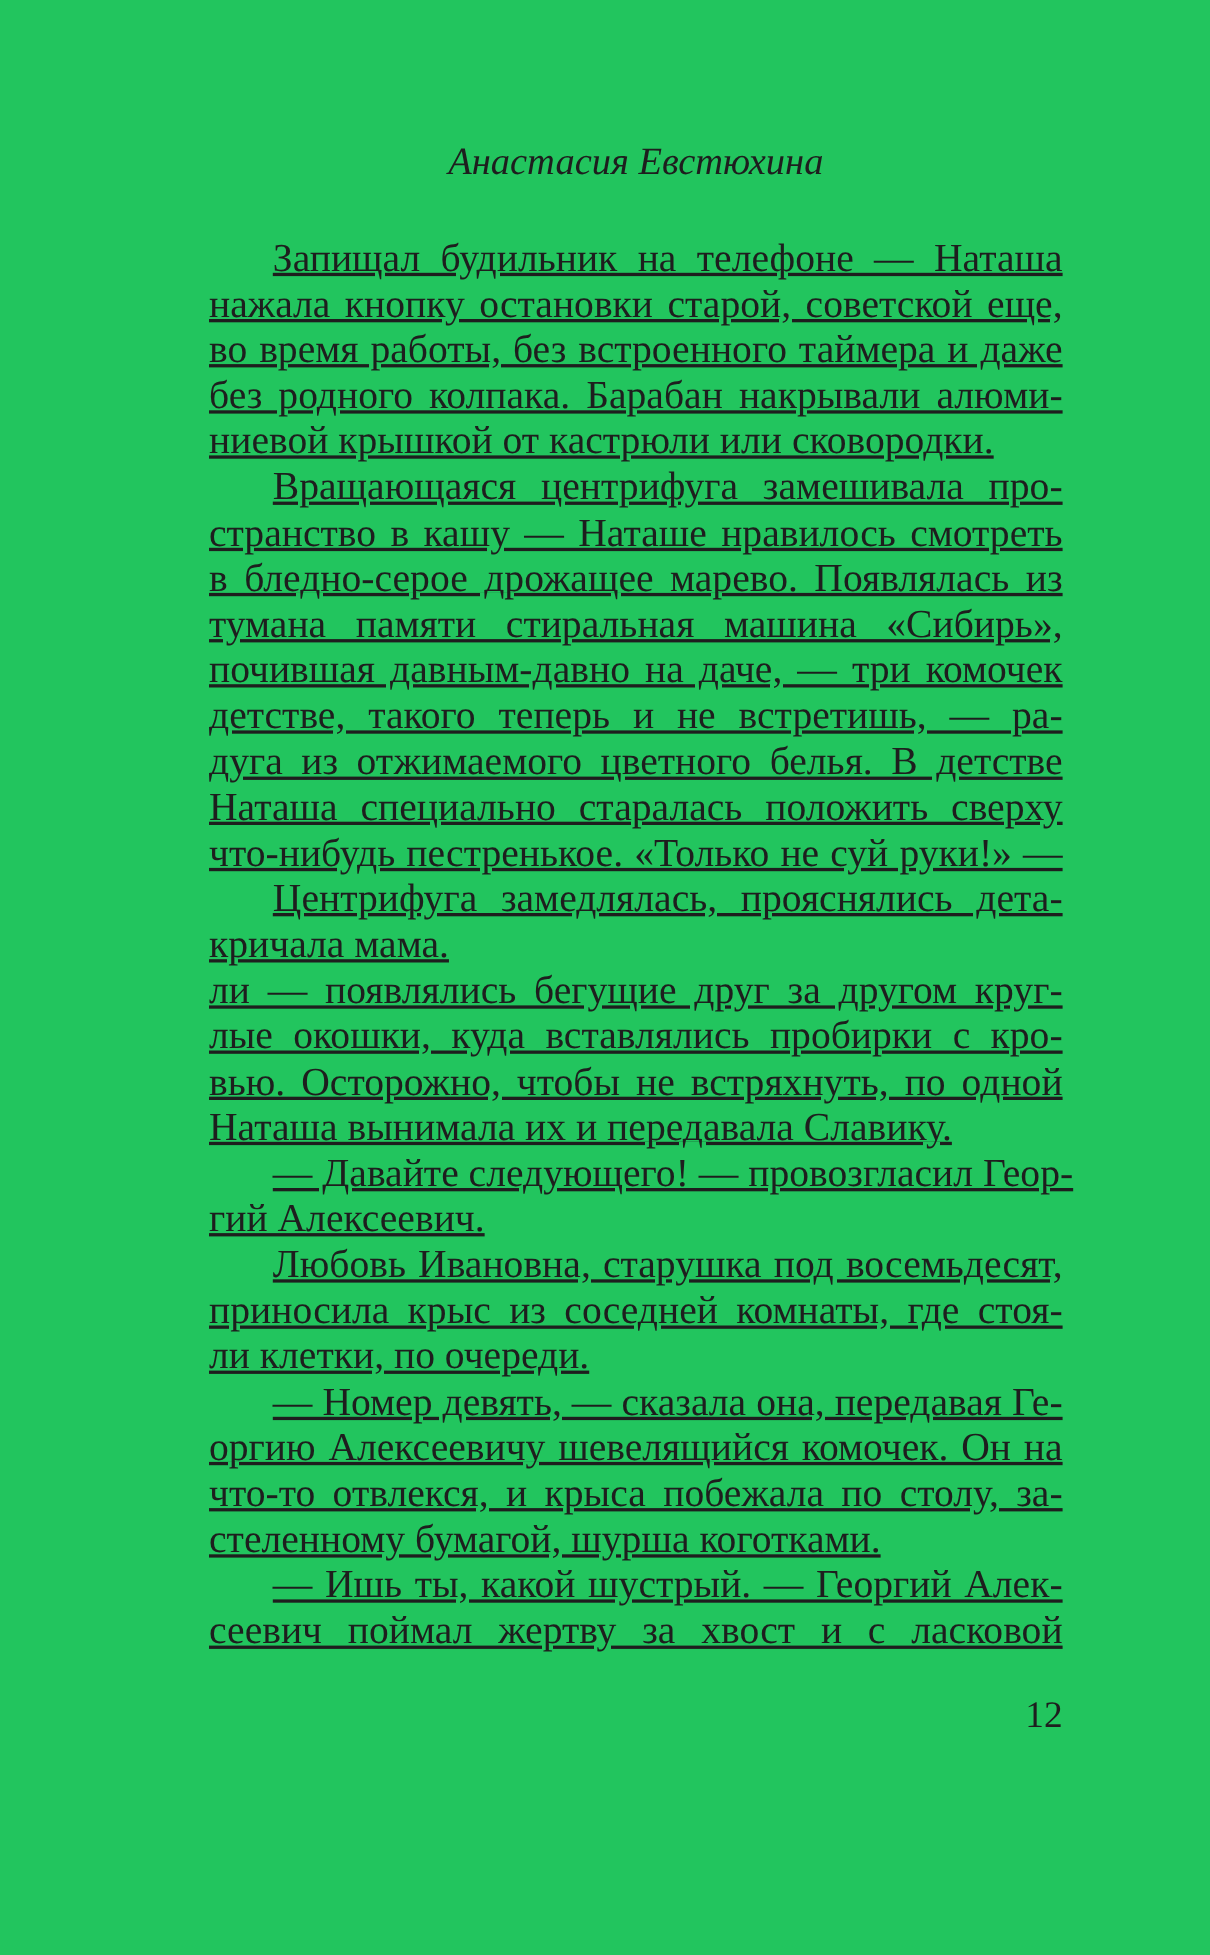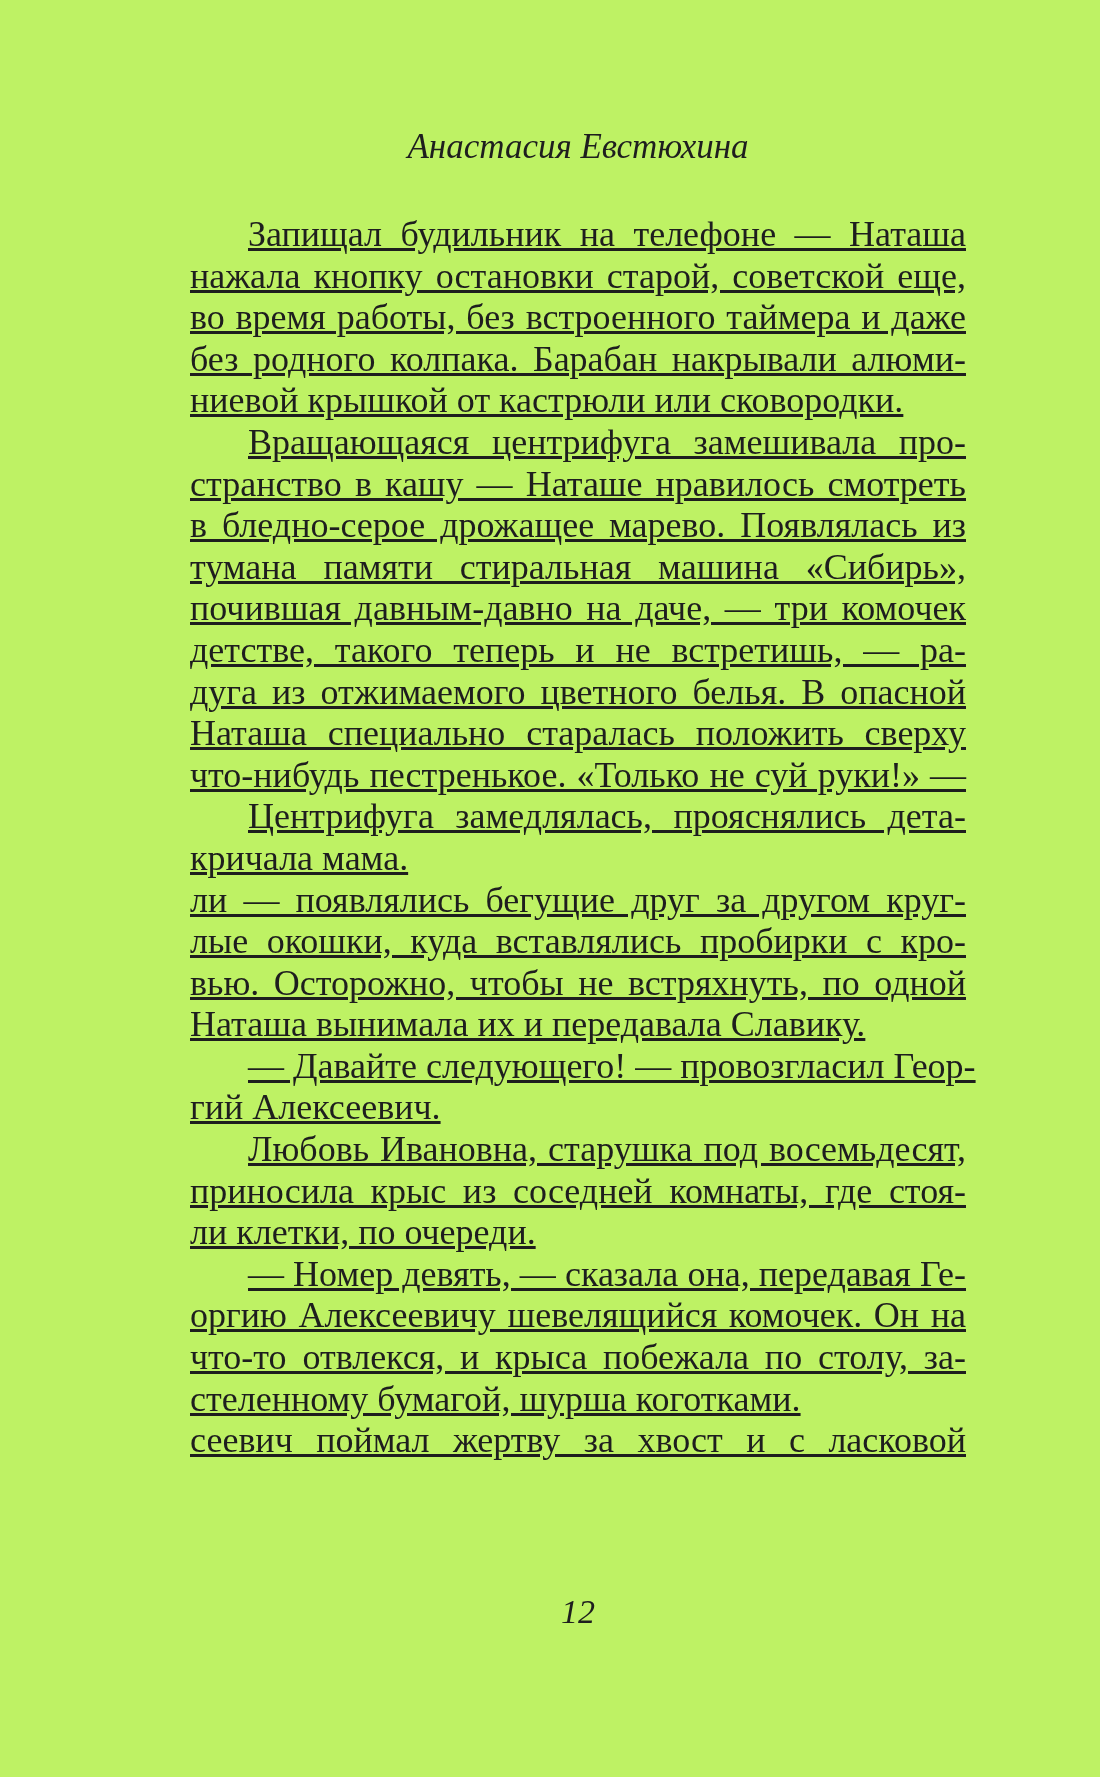--- a/index.html
+++ b/index.html
@@ -4,21 +4,21 @@
 <style>
   html, body {
     margin: 0;
     padding: 0;
     background: #ffffff;
   }
   .page {
     position: relative;
     width: 1100px;
     height: 1777px;
-    background: #bef264;
+    background: #22c55e;
     font-family: "Liberation Serif", serif;
     color: #1e1e1e;
     overflow: hidden;
   }
   .running-header {
     position: absolute;
     left: 190px;
     top: 127px;
     width: 776px;
     text-align: center;
@@ -44,24 +44,23 @@
   }
   .line.first {
     text-indent: 58px;
   }
   .line.lastline {
     text-align-last: left;
   }
   .page-number {
     position: absolute;
     left: 190px;
-    top: 1593px;
+    top: 1541px;
     width: 776px;
-    text-align: center;
-    font-style: italic;
+    text-align: right;
     font-size: 34px;
     line-height: 38px;
   }
 </style>
 </head>
 <body>
 
 <div class="page">
   <div class="running-header">Анастасия Евстюхина</div>
 
@@ -70,35 +69,36 @@
       <div class="line">нажала кнопку остановки старой, советской еще,</div>
       <div class="line">во время работы, без встроенного таймера и даже</div>
       <div class="line">без родного колпака. Барабан накрывали алюми-</div>
       <div class="line lastline">ниевой крышкой от кастрюли или сковородки.</div>
       <div class="line first">Вращающаяся центрифуга замешивала про-</div>
       <div class="line">странство в кашу — Наташе нравилось смотреть</div>
       <div class="line">в бледно-серое дрожащее марево. Появлялась из</div>
       <div class="line">тумана памяти стиральная машина «Сибирь»,</div>
       <div class="line">почившая давным-давно на даче, — три комочек</div>
       <div class="line">детстве, такого теперь и не встретишь, — ра-</div>
-      <div class="line">дуга из отжимаемого цветного белья. В опасной</div>
+      <div class="line">дуга из отжимаемого цветного белья. В детстве</div>
       <div class="line">Наташа специально старалась положить сверху</div>
       <div class="line">что-нибудь пестренькое. «Только не суй руки!» —</div>
       <div class="line first">Центрифуга замедлялась, прояснялись дета-</div>
       <div class="line lastline">кричала мама.</div>
       <div class="line">ли — появлялись бегущие друг за другом круг-</div>
       <div class="line">лые окошки, куда вставлялись пробирки с кро-</div>
       <div class="line">вью. Осторожно, чтобы не встряхнуть, по одной</div>
       <div class="line lastline">Наташа вынимала их и передавала Славику.</div>
       <div class="line first">— Давайте следующего! — провозгласил Геор-</div>
       <div class="line lastline">гий Алексеевич.</div>
       <div class="line first">Любовь Ивановна, старушка под восемьдесят,</div>
       <div class="line">приносила крыс из соседней комнаты, где стоя-</div>
       <div class="line lastline">ли клетки, по очереди.</div>
       <div class="line first">— Номер девять, — сказала она, передавая Ге-</div>
       <div class="line">оргию Алексеевичу шевелящийся комочек. Он на</div>
       <div class="line">что-то отвлекся, и крыса побежала по столу, за-</div>
       <div class="line lastline">стеленному бумагой, шурша коготками.</div>
+      <div class="line first">— Ишь ты, какой шустрый. — Георгий Алек-</div>
       <div class="line">сеевич поймал жертву за хвост и с ласковой</div>
     </div>
 
   <div class="page-number">12</div>
 </div>
 
 </body></html>

